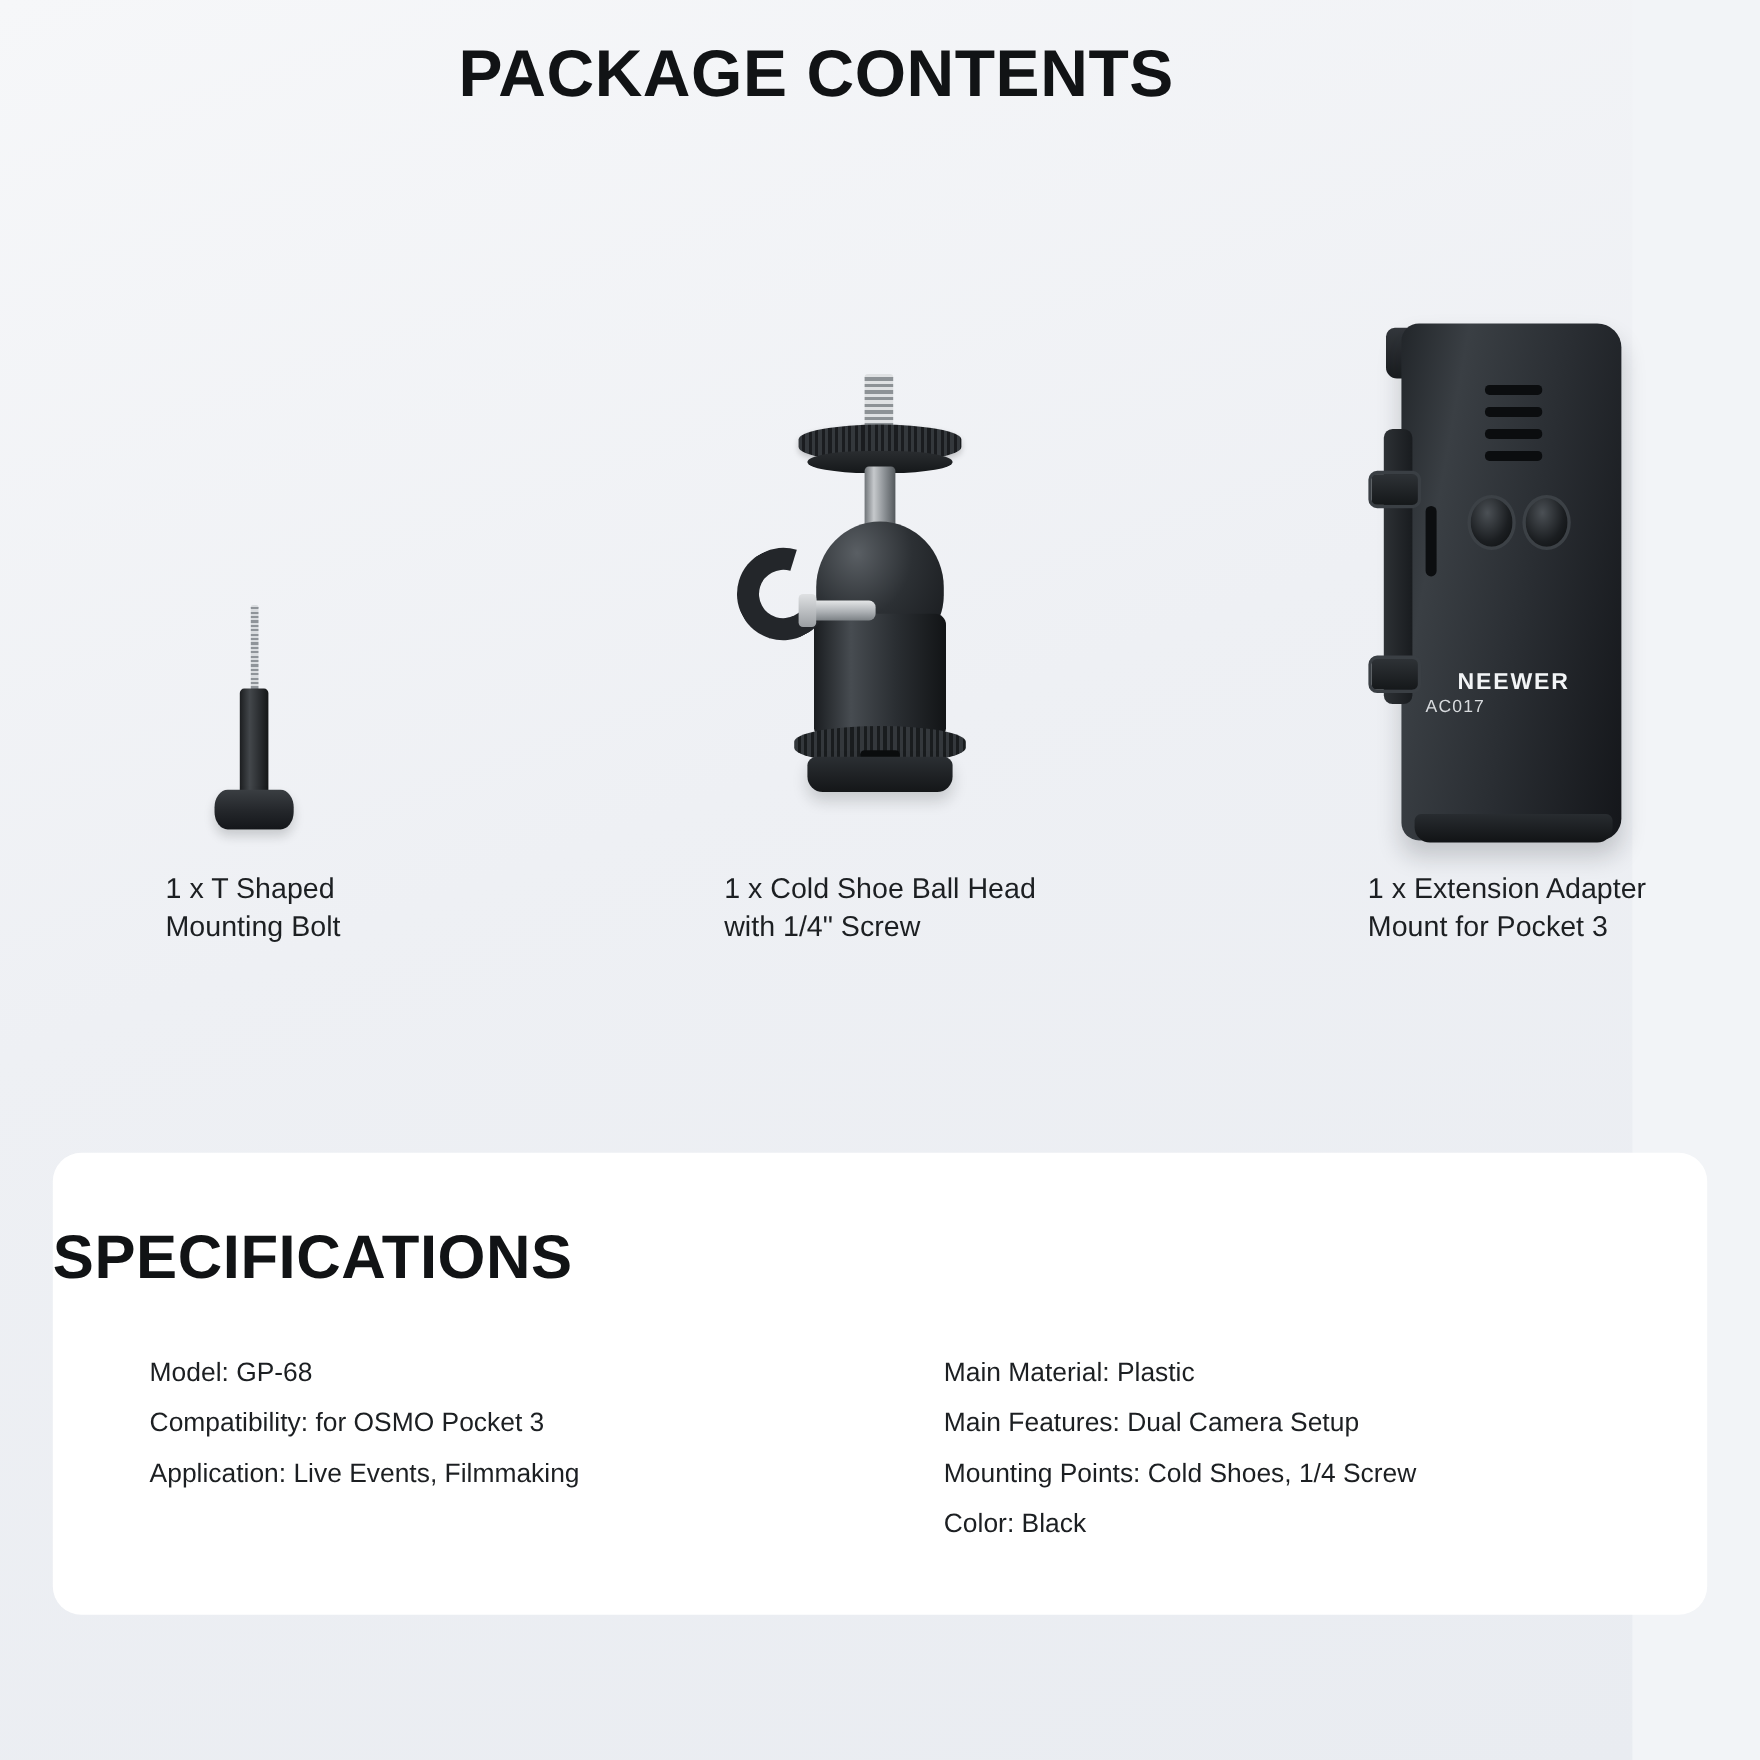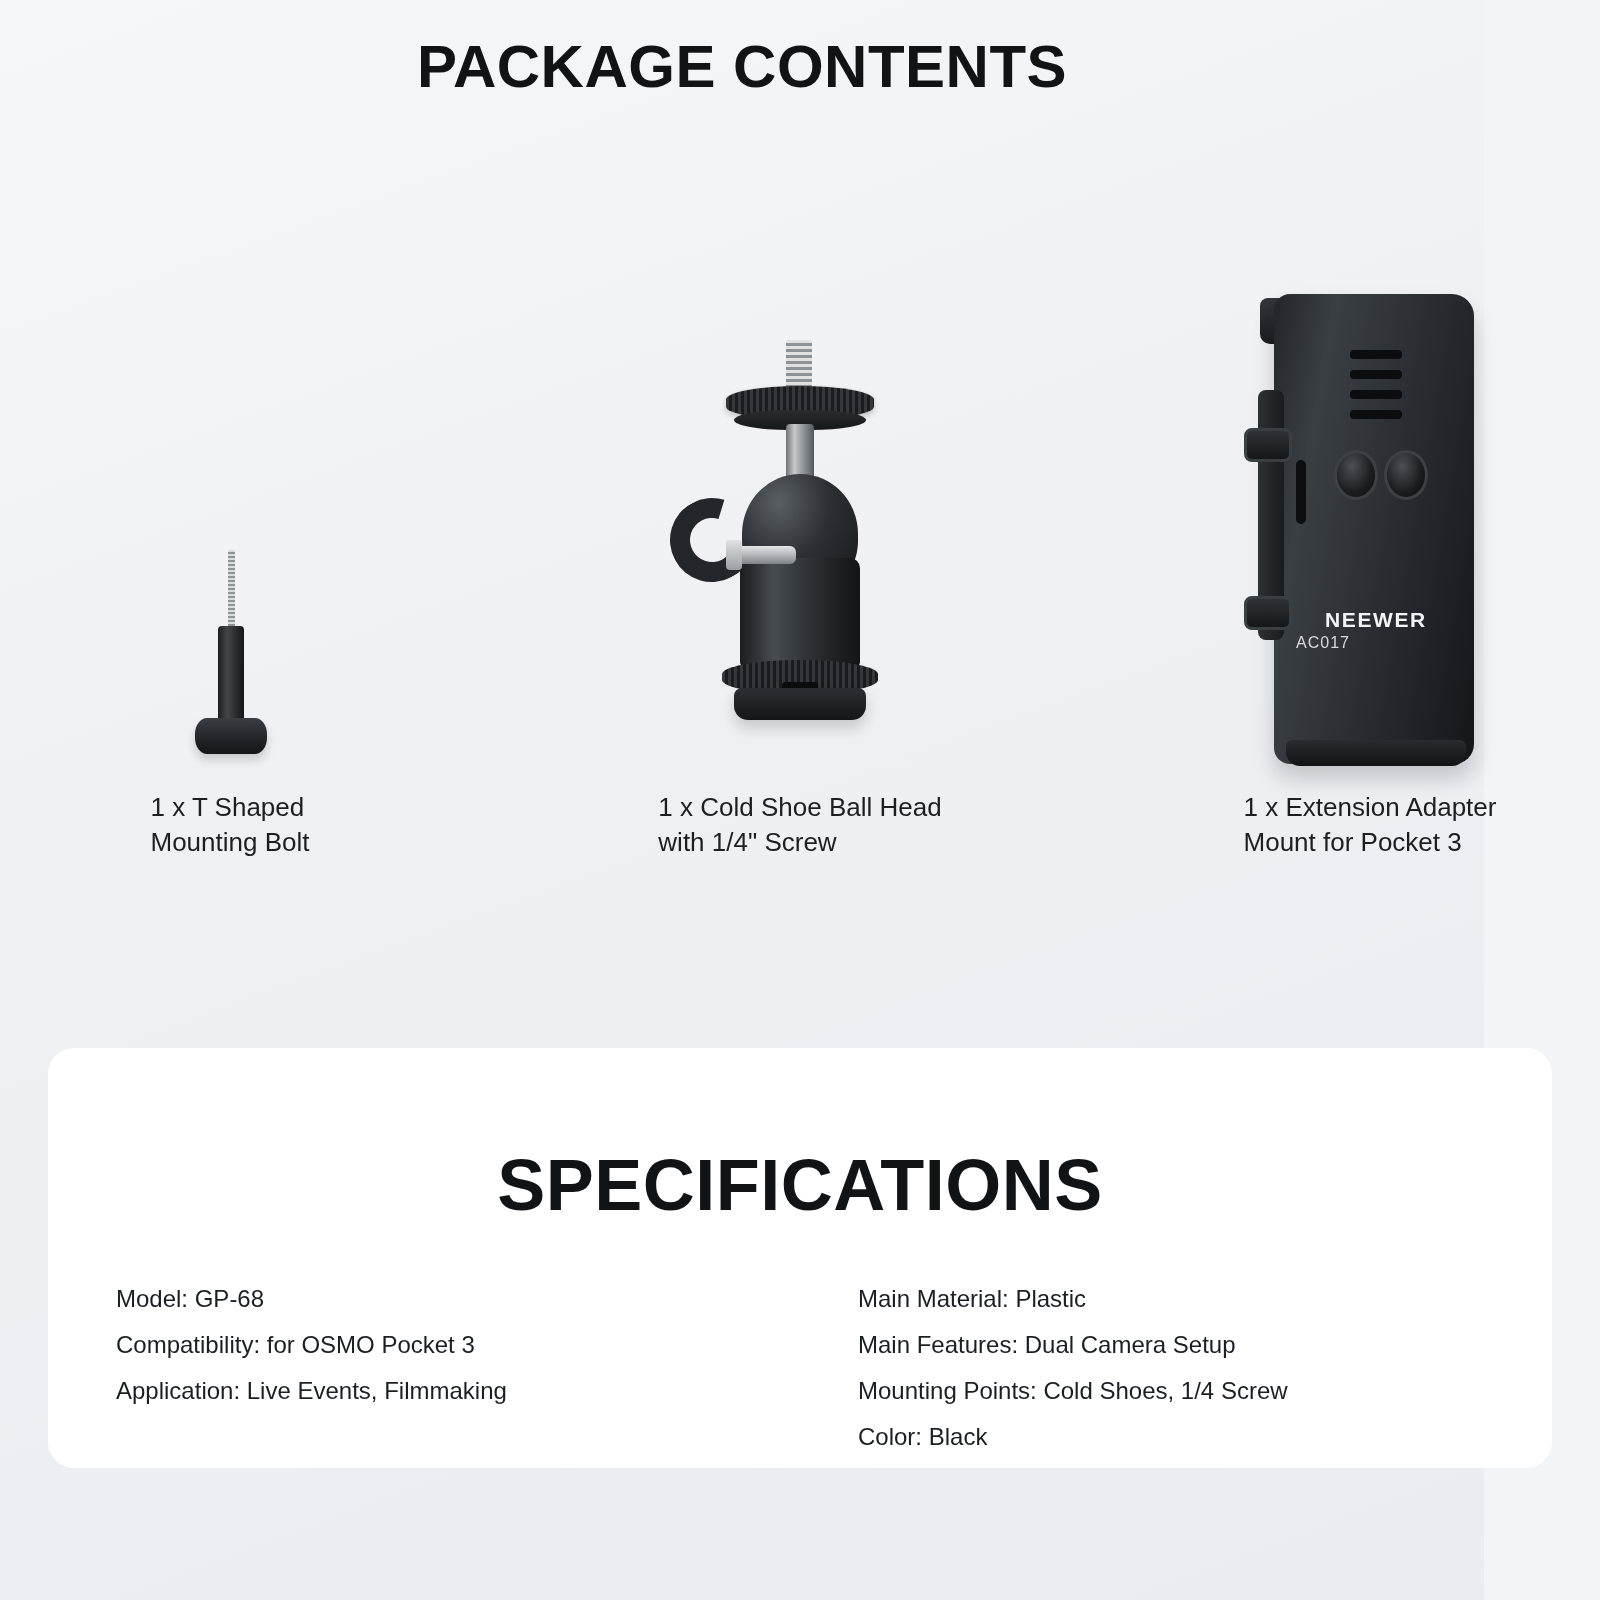--- a/index.html
+++ b/index.html
@@ -375,31 +375,30 @@
     position: absolute;
     left: 48px;
     top: 1048px;
     width: 1504px;
     height: 420px;
     background: #ffffff;
     border-radius: 26px;
     box-sizing: border-box;
   }
   .specs-title {
-    margin-top: 96px;
-    text-align: center;
-    font-size: 72px;
+    margin-top: 62px;
+    font-size: 56px;
     font-weight: 700;
     letter-spacing: 0.5px;
     color: #111315;
   }
   .specs-cols {
     display: flex;
     margin-top: 50px;
-    padding: 0 68px;
+    padding: 0 88px;
     box-sizing: border-box;
     gap: 116px;
   }
   .specs-col {
     flex: 1;
   }
   .spec-line {
     font-size: 24px;
     line-height: 1.92;
     color: #1c1f22;

